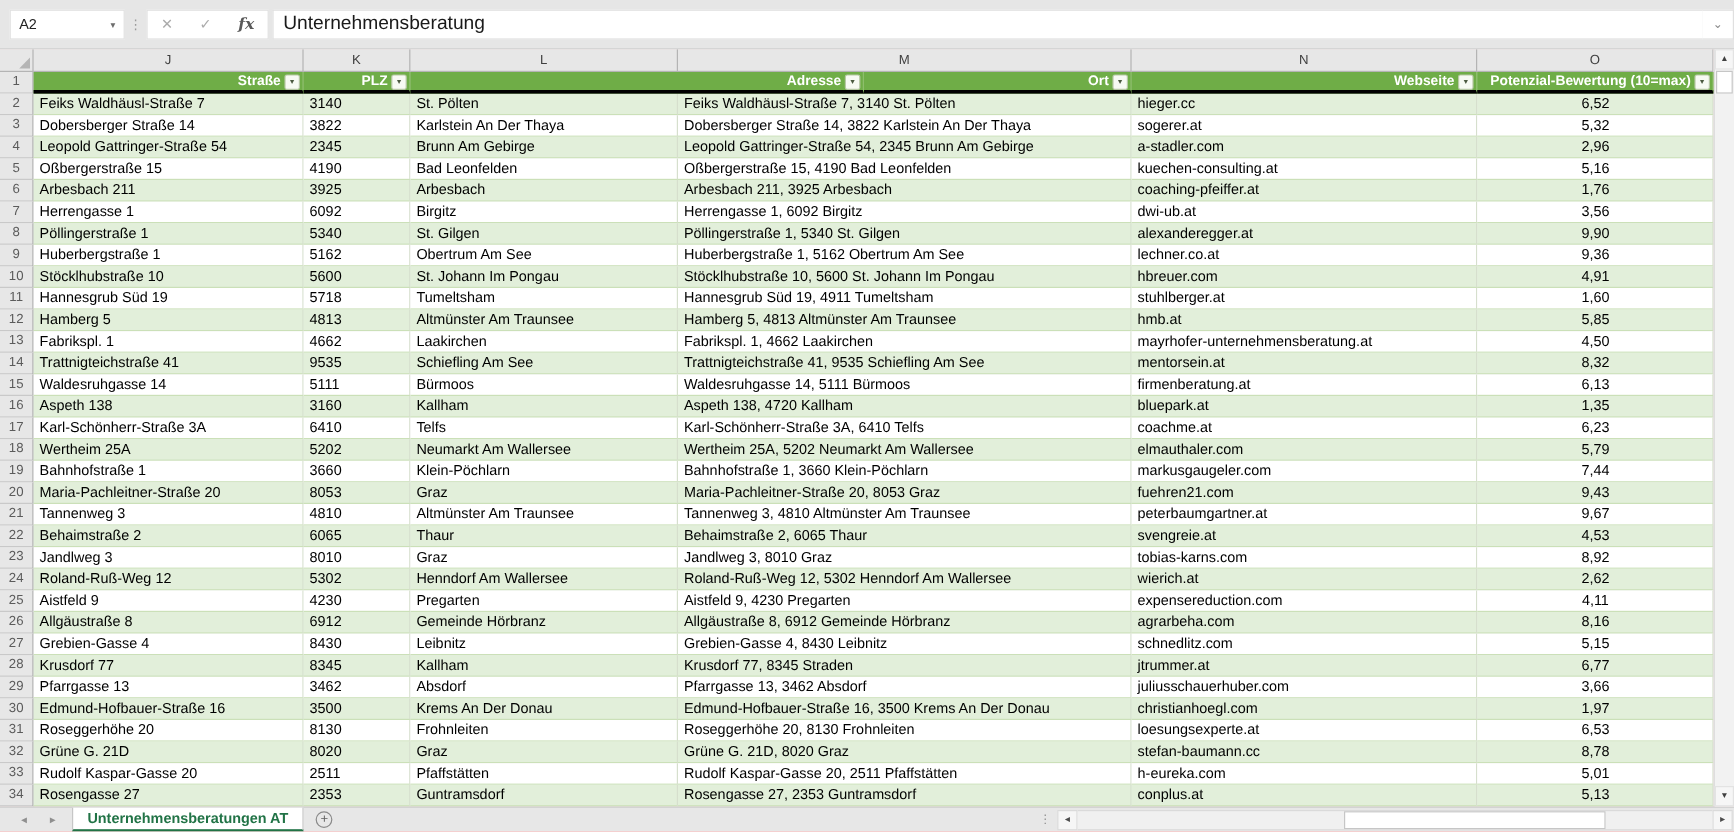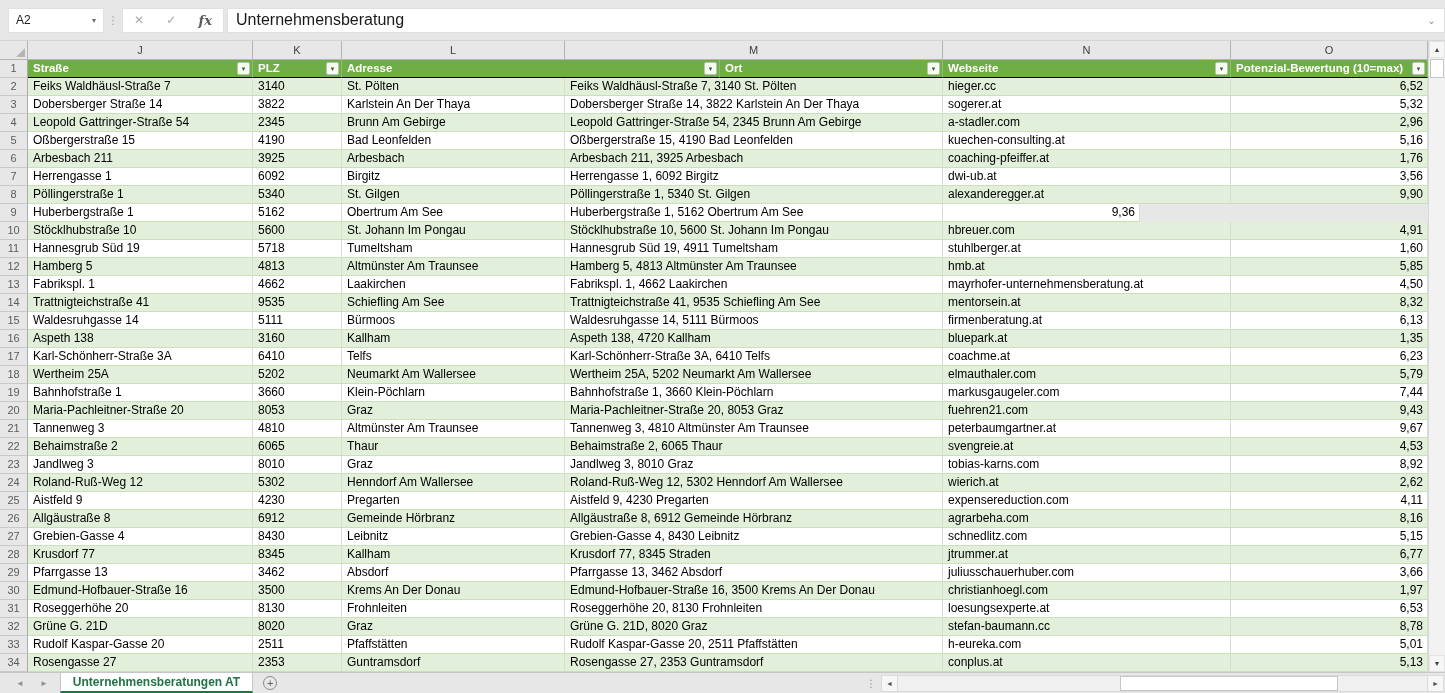--- a/index.html
+++ b/index.html
@@ -24,23 +24,23 @@
   .corner { width:28px; position:relative; border-right:1px solid #B4B4B4; border-bottom:1px solid #B4B4B4; box-sizing:border-box; flex-shrink:0; }
   .corner-tri { position:absolute; right:2px; bottom:2px; width:0; height:0; border-left:9px solid transparent; border-bottom:9px solid #B5B5B5; }
   .col-letter { text-align:center; font-size:11px; color:#3f3f3f; line-height:18px; border-right:1px solid #B4B4B4; border-bottom:1px solid #B4B4B4; box-sizing:border-box; flex-shrink:0; }
 
   .w-j{width:225px}.w-k{width:89px}.w-l{width:223px}.w-m{width:378px}.w-n{width:288px}.w-o{width:197px}
 
   .row { display:flex; height:18px; }
   .rownum { width:28px; flex-shrink:0; background:#E7E7E7; color:#5b5b5b; font-size:11px; text-align:center; line-height:17px; border-right:1px solid #ABABAB; border-bottom:1px solid #C9C9C9; box-sizing:border-box; }
   .cell { box-sizing:border-box; flex-shrink:0; padding:0 4px 0 5px; font-size:12px; line-height:16px; color:#000; border-right:1px solid #D6DFCD; border-bottom:1px solid #CBE0B8; white-space:nowrap; overflow:hidden; background:#fff; }
   .row.band .cell { background:#E2EFDA; }
-  .cell.center { text-align:right; }
-
-  .header-row .cell { background:#6FAD47; color:#fff; font-weight:bold; font-size:11.5px; position:relative; border-right:1px solid #8DBE6B; border-bottom:1px solid #000000; padding-right:18px; }
+  .cell.center { text-align:center; }
+
+  .header-row .cell { background:#6FAD47; color:#fff; font-weight:bold; font-size:11.5px; position:relative; border-right:1px solid #8DBE6B; border-bottom:3px solid #000000; padding-right:18px;text-align:right; }
   .filter-btn { position:absolute; right:2px; top:2px; width:13px; height:13px; background:#F7FAF3; border:1px solid #B7C8A5; border-radius:2px; display:flex; align-items:center; justify-content:center; box-sizing:border-box; }
   .filter-arrow { font-size:6px; color:#4c5a41; line-height:1; }
 
   
   .v-scroll { width:17px; flex-shrink:0; display:flex; flex-direction:column; background:#F2F2F2; border-left:1px solid #D9D9D9; box-sizing:border-box; }
   .vs-btn { height:17px; display:flex; align-items:center; justify-content:center; font-size:7px; color:#3f3f3f; border:1px solid #E3E3E3; box-sizing:border-box; background:#F6F6F6; }
   .vs-thumb { height:19px; margin:1px; background:#FFF; border:1px solid #C6C6C6; box-sizing:border-box; }
   .vs-track { flex:1; }
 
   
@@ -175,20 +175,21 @@
             <div class="cell w-m">Pöllingerstraße 1, 5340 St. Gilgen</div>
             <div class="cell w-n">alexanderegger.at</div>
             <div class="cell w-o center">9,90</div>
           </div>
           <div class="row">
             <div class="rownum">9</div>
             <div class="cell w-j">Huberbergstraße 1</div>
             <div class="cell w-k">5162</div>
             <div class="cell w-l">Obertrum Am See</div>
             <div class="cell w-m">Huberbergstraße 1, 5162 Obertrum Am See</div>
+            <div class="cell w-n">lechner.co.at</div>
             <div class="cell w-o center">9,36</div>
           </div>
           <div class="row band">
             <div class="rownum">10</div>
             <div class="cell w-j">Stöcklhubstraße 10</div>
             <div class="cell w-k">5600</div>
             <div class="cell w-l">St. Johann Im Pongau</div>
             <div class="cell w-m">Stöcklhubstraße 10, 5600 St. Johann Im Pongau</div>
             <div class="cell w-n">hbreuer.com</div>
             <div class="cell w-o center">4,91</div>

